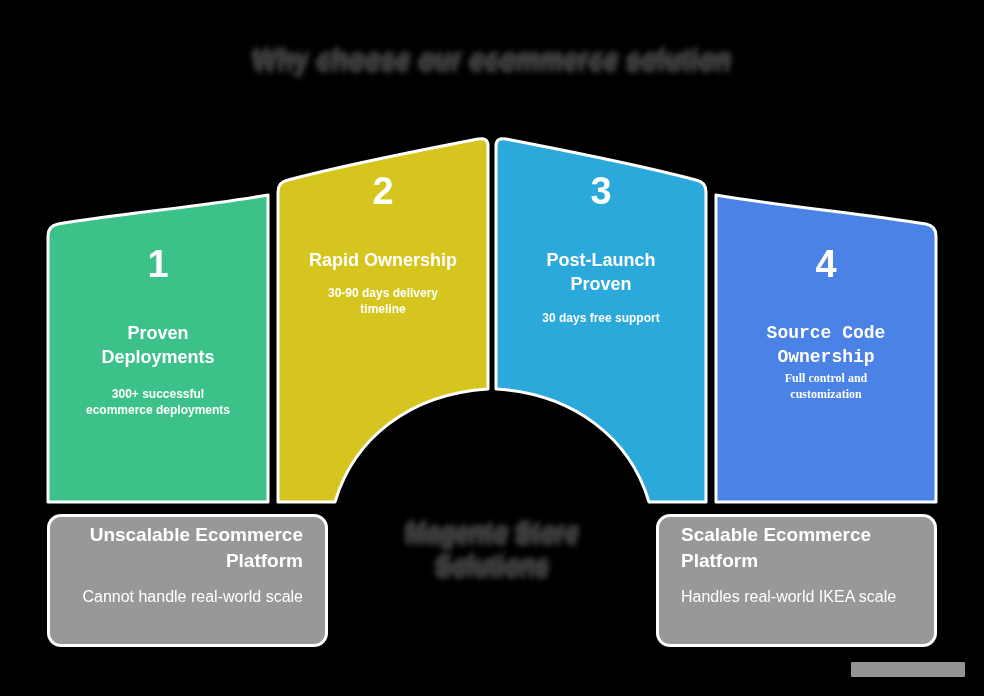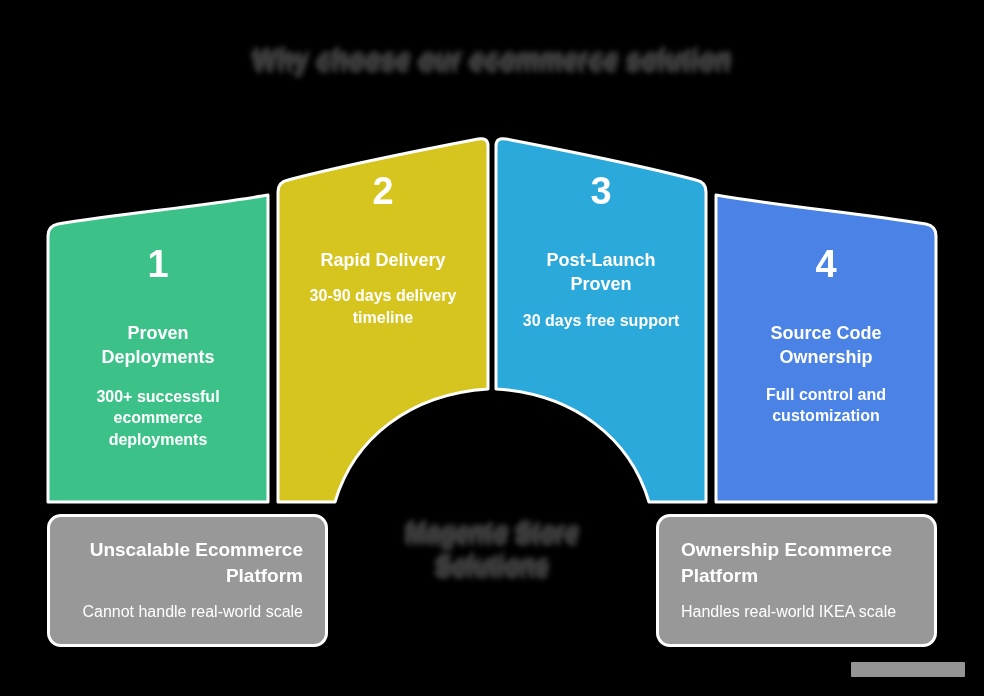--- a/index.html
+++ b/index.html
@@ -20,25 +20,25 @@
     position:absolute;left:0;top:44px;width:984px;text-align:center;
     font-size:26px;letter-spacing:.5px;
   }
   .center-caption{
     position:absolute;left:330px;top:516px;width:324px;text-align:center;
     font-size:25px;line-height:1.3;
   }
   .arch-text{position:absolute;text-align:center;color:#fff;}
   .arch-number{font-size:38px;font-weight:bold;line-height:1;}
   .arch-heading{font-weight:bold;font-size:18px;line-height:1.35;margin:0 auto;}
-  .arch-desc{font-weight:bold;font-size:16px;line-height:1.35;margin:0 auto;}
+  .arch-desc{font-weight:bold;font-size:12px;line-height:1.35;margin:0 auto;}
   .callout{
     position:absolute;top:514px;width:281px;height:133px;background:#989898;
     border:3px solid #ffffff;border-radius:14px;box-sizing:border-box;
-    color:#fff;padding:20px 22px;
+    color:#fff;padding:5px 22px;
   }
   .callout .co-heading{font-weight:bold;font-size:19px;line-height:1.35;margin-bottom:15px;}
   .callout .co-desc{font-weight:normal;font-size:16px;}
   .callout.left{left:47px;text-align:right;}
   .callout.right{left:656px;text-align:left;}
   .watermark{
     position:absolute;left:851px;top:662px;width:114px;height:15px;
     background:#9c9c9c;border-radius:1px;opacity:.95;
   }
 </style>
@@ -57,46 +57,46 @@
   </svg>
 
   <div class="arch-text" style="left:48px;top:245px;width:220px;">
     <div class="arch-number">1</div>
     <div class="arch-heading" style="margin-top:38px;max-width:170px;text-align:center;">Proven Deployments</div>
     <div class="arch-desc" style="margin-top:16px;max-width:145px;">300+ successful ecommerce deployments</div>
   </div>
 
   <div class="arch-text" style="left:278px;top:172px;width:210px;">
     <div class="arch-number">2</div>
-    <div class="arch-heading" style="margin-top:38px;max-width:190px;">Rapid Delivery</div>
+    <div class="arch-heading" style="margin-top:38px;max-width:190px;">Rapid Ownership</div>
     <div class="arch-desc" style="margin-top:13px;max-width:150px;">30-90 days delivery timeline</div>
   </div>
 
   <div class="arch-text" style="left:496px;top:172px;width:210px;">
     <div class="arch-number">3</div>
     <div class="arch-heading" style="margin-top:38px;max-width:140px;">Post-Launch Proven</div>
     <div class="arch-desc" style="margin-top:13px;max-width:170px;">30 days free support</div>
   </div>
 
   <div class="arch-text" style="left:716px;top:245px;width:220px;">
     <div class="arch-number">4</div>
-    <div class="arch-heading" style="margin-top:38px;max-width:160px;">Source Code Ownership</div>
-    <div class="arch-desc" style="margin-top:14px;max-width:150px;">Full control and customization</div>
+    <div class="arch-heading" style="margin-top:38px;max-width:160px;font-family:Liberation Mono, monospace;">Source Code Ownership</div>
+    <div class="arch-desc" style="max-width:150px;font-family:Liberation Serif, serif;">Full control and customization</div>
   </div>
 
   <div class="center-caption smeared">
     <div>Magento Store</div>
     <div>Solutions</div>
   </div>
 
   <div class="callout left">
     <div class="co-heading">Unscalable Ecommerce Platform</div>
     <div class="co-desc">Cannot handle real-world scale</div>
   </div>
 
   <div class="callout right">
-    <div class="co-heading">Ownership Ecommerce Platform</div>
+    <div class="co-heading">Scalable Ecommerce Platform</div>
     <div class="co-desc">Handles real-world IKEA scale</div>
   </div>
 
   <div class="watermark"></div>
 
 </div>
 
 </body></html>

